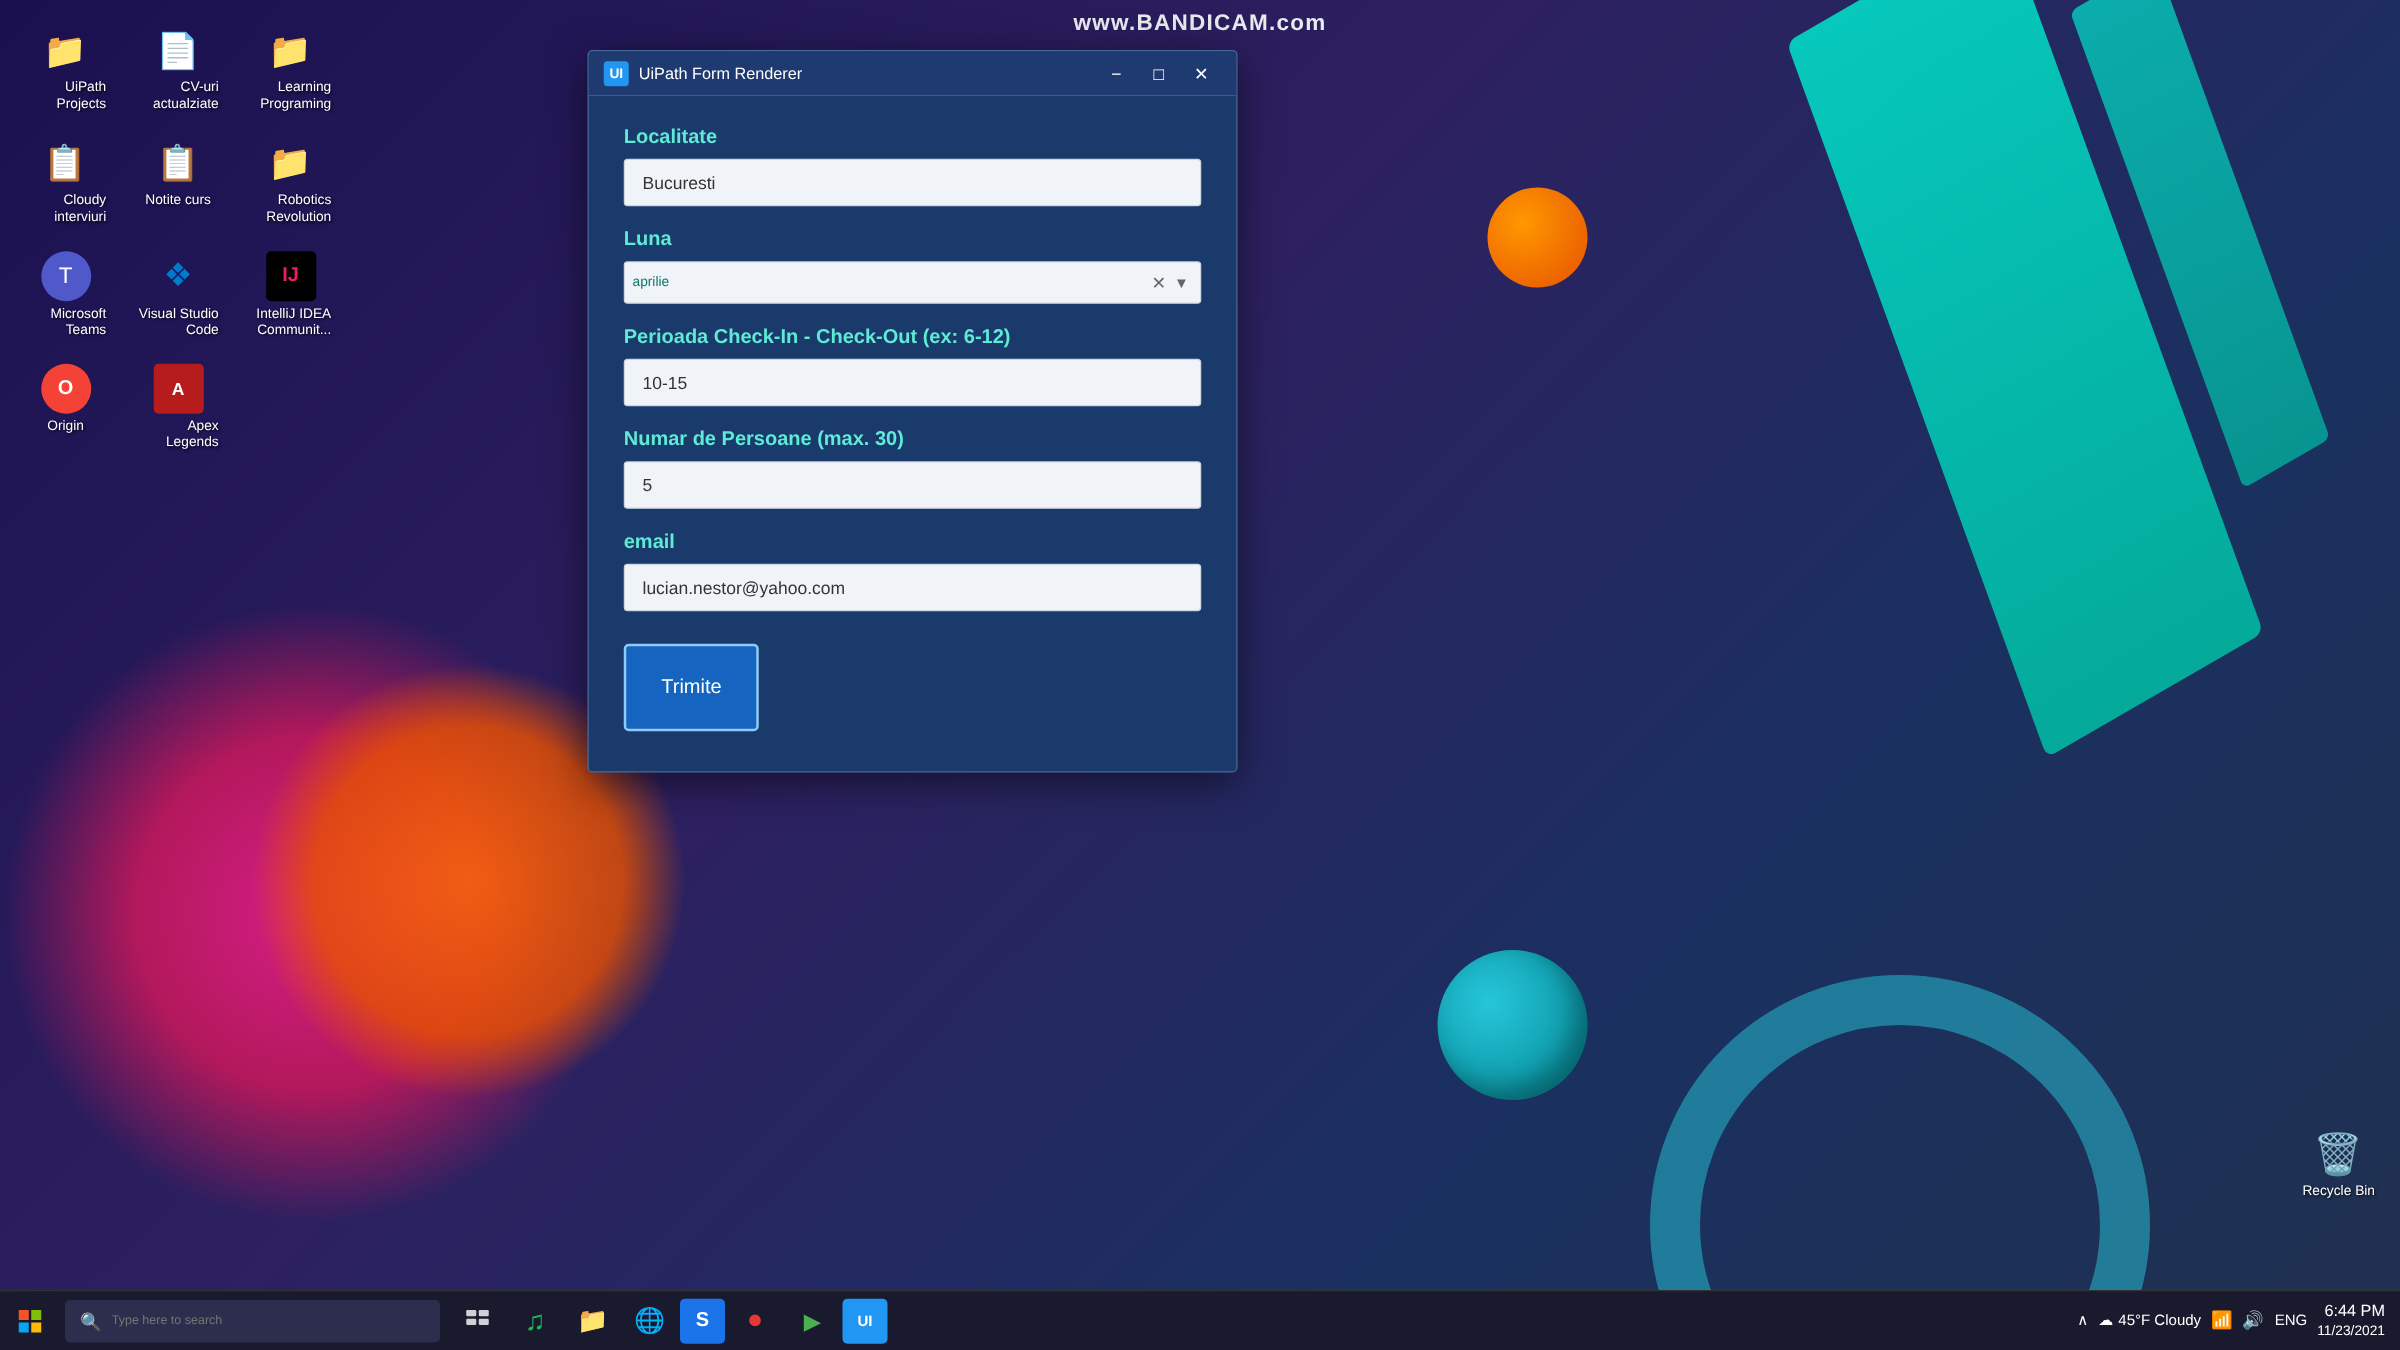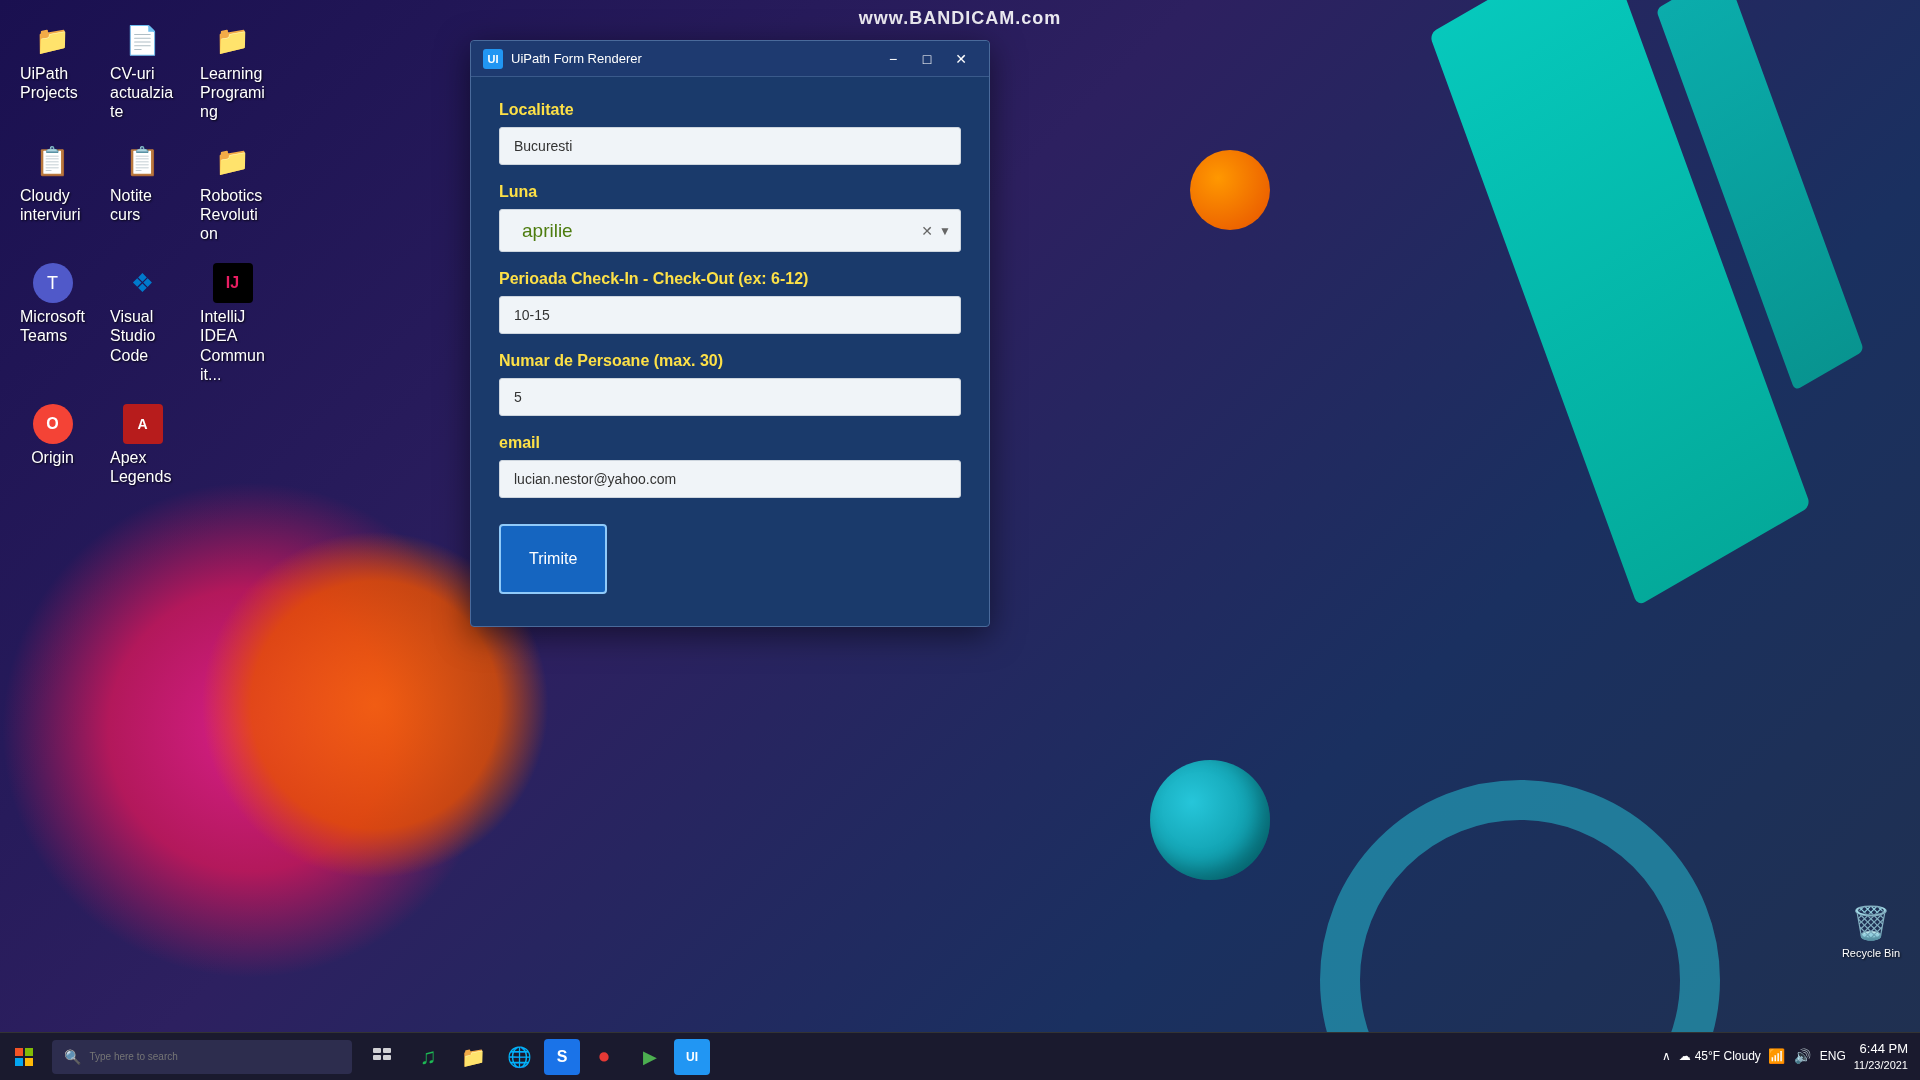--- a/index.html
+++ b/index.html
@@ -133,22 +133,22 @@
       width: 40px;
       height: 40px;
       display: flex;
       align-items: center;
       justify-content: center;
       font-size: 28px;
       margin-bottom: 4px;
     }
     .icon-label {
       color: white;
-      font-size: 16px;
-      text-align: left;
+      font-size: 11px;
+      text-align: right;
       text-shadow: 1px 1px 2px rgba(0,0,0,0.8);
       line-height: 1.2;
       word-break: break-word;
     }
 
     
     .recycle-bin {
       position: absolute;
       bottom: 120px;
       right: 20px;
@@ -292,21 +292,21 @@
 
     .form-content {
       padding: 24px 28px 32px 28px;
     }
 
     .form-group {
       margin-bottom: 18px;
     }
 
     .form-label {
-      color: #fde047;
+      color: #5eead4;
       font-size: 16px;
       font-weight: 600;
       margin-bottom: 8px;
       display: block;
     }
 
     .form-input {
       width: 100%;
       padding: 10px 14px;
       background: #f0f4f8;
@@ -316,26 +316,26 @@
       color: #333;
       outline: none;
     }
 
     .form-select-wrapper {
       position: relative;
       width: 100%;
     }
     .form-select {
       width: 100%;
-      padding: 10px 40px 10px 22px;
+      padding: 10px 40px 10px 6px;
       background: #f0f4f8;
       border: 1px solid #cdd5de;
       border-radius: 3px;
-      font-size: 19px;
-      color: #4d7c0f;
+      font-size: 11px;
+      color: #0f766e;
       appearance: none;
       cursor: pointer;
       outline: none;
     }
     .select-clear {
       position: absolute;
       right: 28px;
       top: 50%;
       transform: translateY(-50%);
       color: #666;

